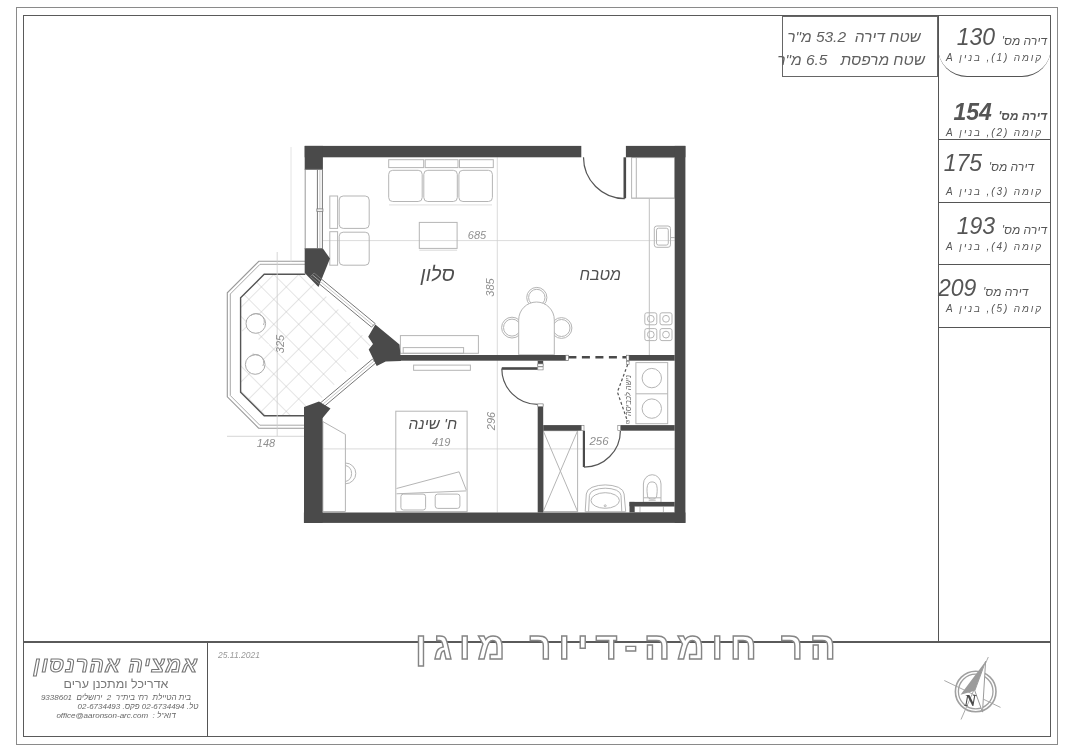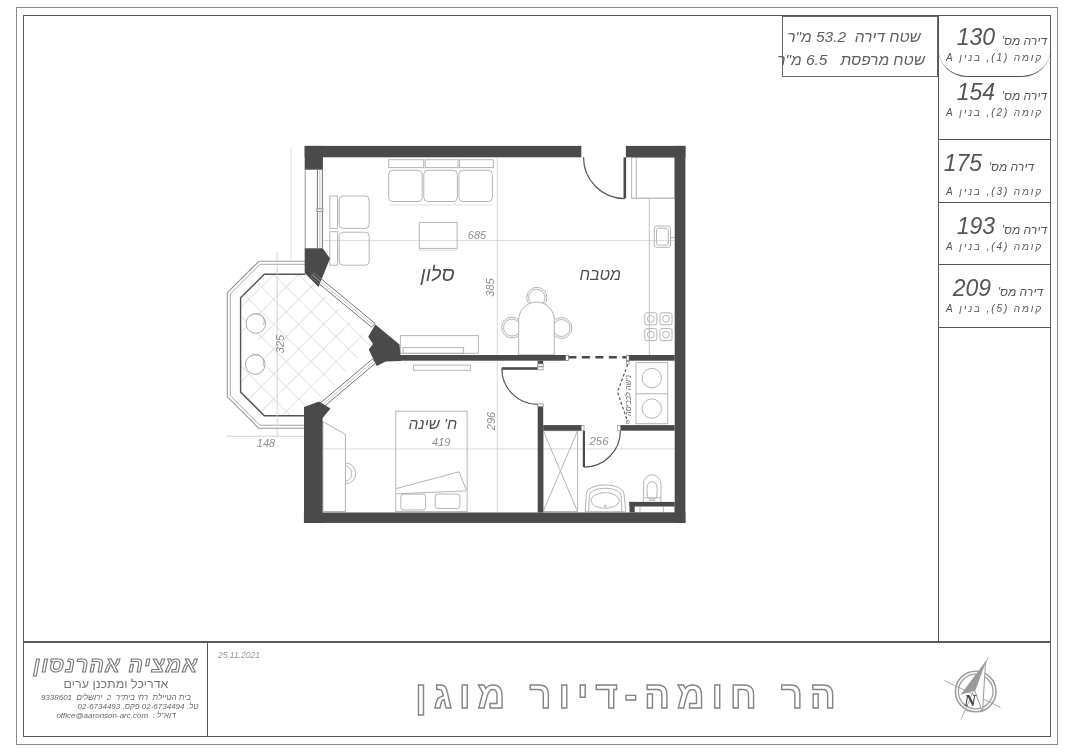--- a/index.html
+++ b/index.html
@@ -20,57 +20,57 @@
 </div>
 
 <div class="abs" style="left:938px;top:15px;width:113px;height:627px;border-left:1.2px solid #555;box-sizing:border-box;"></div>
 
 <div class="abs" style="left:938px;top:15px;width:113px;height:62px;border-bottom:1.2px solid #555;box-sizing:border-box;direction:rtl;color:#555;border-radius:29px;">
   <div style="margin-top:9px;font-size:12px;font-style:italic;text-align:right;padding-right:4px;">דירה מס'&nbsp; <span style="font-size:23px;">130</span></div>
   <div style="font-size:10px;font-style:italic;margin-top:1px;letter-spacing:1.9px;text-align:center;">קומה (1), בנין A</div>
 </div>
 
 <div class="abs" style="left:938px;top:77px;width:113px;height:63px;border-bottom:1.2px solid #555;box-sizing:border-box;direction:rtl;color:#555;">
-  <div style="margin-top:2px;font-size:12px;font-style:italic;text-align:right;padding-right:4px;">דירה מס'&nbsp; <span style="font-size:23px;">154</span></div>
+  <div style="margin-top:22px;font-size:12px;font-style:italic;text-align:right;padding-right:4px;font-weight:bold;">דירה מס'&nbsp; <span style="font-size:23px;">154</span></div>
   <div style="font-size:10px;font-style:italic;margin-top:1px;letter-spacing:1.9px;text-align:center;">קומה (2), בנין A</div>
 </div>
 
 <div class="abs" style="left:938px;top:140px;width:113px;height:62.5px;border-bottom:1.2px solid #555;box-sizing:border-box;direction:rtl;color:#555;">
   <div style="margin-top:10px;font-size:12px;font-style:italic;text-align:right;padding-right:17px;">דירה מס'&nbsp; <span style="font-size:23px;">175</span></div>
   <div style="font-size:10px;font-style:italic;margin-top:9px;letter-spacing:1.9px;text-align:center;">קומה (3), בנין A</div>
 </div>
 
 <div class="abs" style="left:938px;top:202.5px;width:113px;height:62.5px;border-bottom:1.2px solid #555;box-sizing:border-box;direction:rtl;color:#555;">
   <div style="margin-top:10px;font-size:12px;font-style:italic;text-align:right;padding-right:4px;">דירה מס'&nbsp; <span style="font-size:23px;text-align:center;">193</span></div>
   <div style="font-size:10px;font-style:italic;margin-top:1px;letter-spacing:1.9px;text-align:center;">קומה (4), בנין A</div>
 </div>
 
 <div class="abs" style="left:938px;top:265px;width:113px;height:62.5px;border-bottom:1.2px solid #555;box-sizing:border-box;direction:rtl;color:#555;">
-  <div style="margin-top:10px;font-size:12px;font-style:italic;text-align:right;padding-right:8px;">דירה מס'&nbsp; <span style="font-size:23px;">209</span></div>
+  <div style="margin-top:10px;font-size:12px;font-style:italic;text-align:left;padding-right:0;">דירה מס'&nbsp; <span style="font-size:23px;">209</span></div>
   <div style="font-size:10px;font-style:italic;margin-top:1px;letter-spacing:1.9px;text-align:center;">קומה (5), בנין A</div>
 </div>
 
 <div class="abs" style="left:23px;top:641px;width:1028px;height:1.6px;background:#5a5a5a;"></div>
 
 <div class="abs" style="left:25px;top:642.6px;width:183px;height:93px;border-right:1.4px solid #555;box-sizing:border-box;text-align:center;color:#555;">
 
   <div style="margin-top:10px;font-size:21px;font-weight:bold;font-style:italic;color:#fff;-webkit-text-stroke:1.1px #757575;letter-spacing:1.5px;direction:rtl;">אמציה אהרנסון</div>
 
   <div style="font-size:12.5px;color:#777;direction:rtl;margin-top:0px;">אדריכל ומתכנן ערים</div>
 
   <div style="font-size:8px;font-style:italic;color:#666;direction:rtl;margin-top:2px;">בית הטיילת&nbsp; רח' בית"ר&nbsp; 2&nbsp; ירושלים&nbsp; 9338601</div>
 
   <div style="font-size:8px;font-style:italic;color:#666;direction:rtl;margin-left:44px;">טל. 02-6734494 פקס. 02-6734493</div>
 
   <div style="font-size:8px;font-style:italic;color:#666;direction:rtl;">דוא"ל :&nbsp; office@aaronson-arc.com</div>
 </div>
 
 <div class="abs" style="left:218px;top:650px;font-size:8.5px;font-style:italic;color:#999;">25.11.2021</div>
 
-<div class="abs" style="left:349px;top:674px;width:560px;text-align:center;direction:rtl;font-size:38px;font-weight:bold;color:#fff;-webkit-text-stroke:1.4px #858585;letter-spacing:7px;">הר חומה-דיור מוגן</div>
+<div class="abs" style="left:349px;top:625px;width:560px;text-align:center;direction:rtl;font-size:38px;font-weight:bold;color:#fff;-webkit-text-stroke:1.4px #858585;letter-spacing:7px;">הר חומה-דיור מוגן</div>
 
 <svg class="abs" style="left:930px;top:645px;" width="100" height="105" viewBox="0 0 100 105">
   <g>
     <circle cx="45.7" cy="46.5" r="20.3" fill="none" stroke="#a0a0a0" stroke-width="1.6"></circle>
     <circle cx="45.7" cy="46.5" r="17.3" fill="none" stroke="#a0a0a0" stroke-width="1.3"></circle>
     <line x1="14.3" y1="35.5" x2="70.5" y2="62.4" stroke="#a0a0a0" stroke-width="0.9"></line>
     <line x1="58.3" y1="12" x2="31" y2="74.5" stroke="#a0a0a0" stroke-width="0.9"></line>
     <path d="M55.6,16.3 L30.5,49.8 L44.8,45.7 Z" fill="#9b9b9b"></path>
     <path d="M55.6,16.3 L44.8,45.7 L52.5,67.1 Z" fill="#fff" stroke="#9b9b9b" stroke-width="1"></path>
     <text x="34" y="61" font-family="Liberation Serif,serif" font-size="17" font-style="italic" font-weight="bold" fill="#4a4a4a">N</text>

